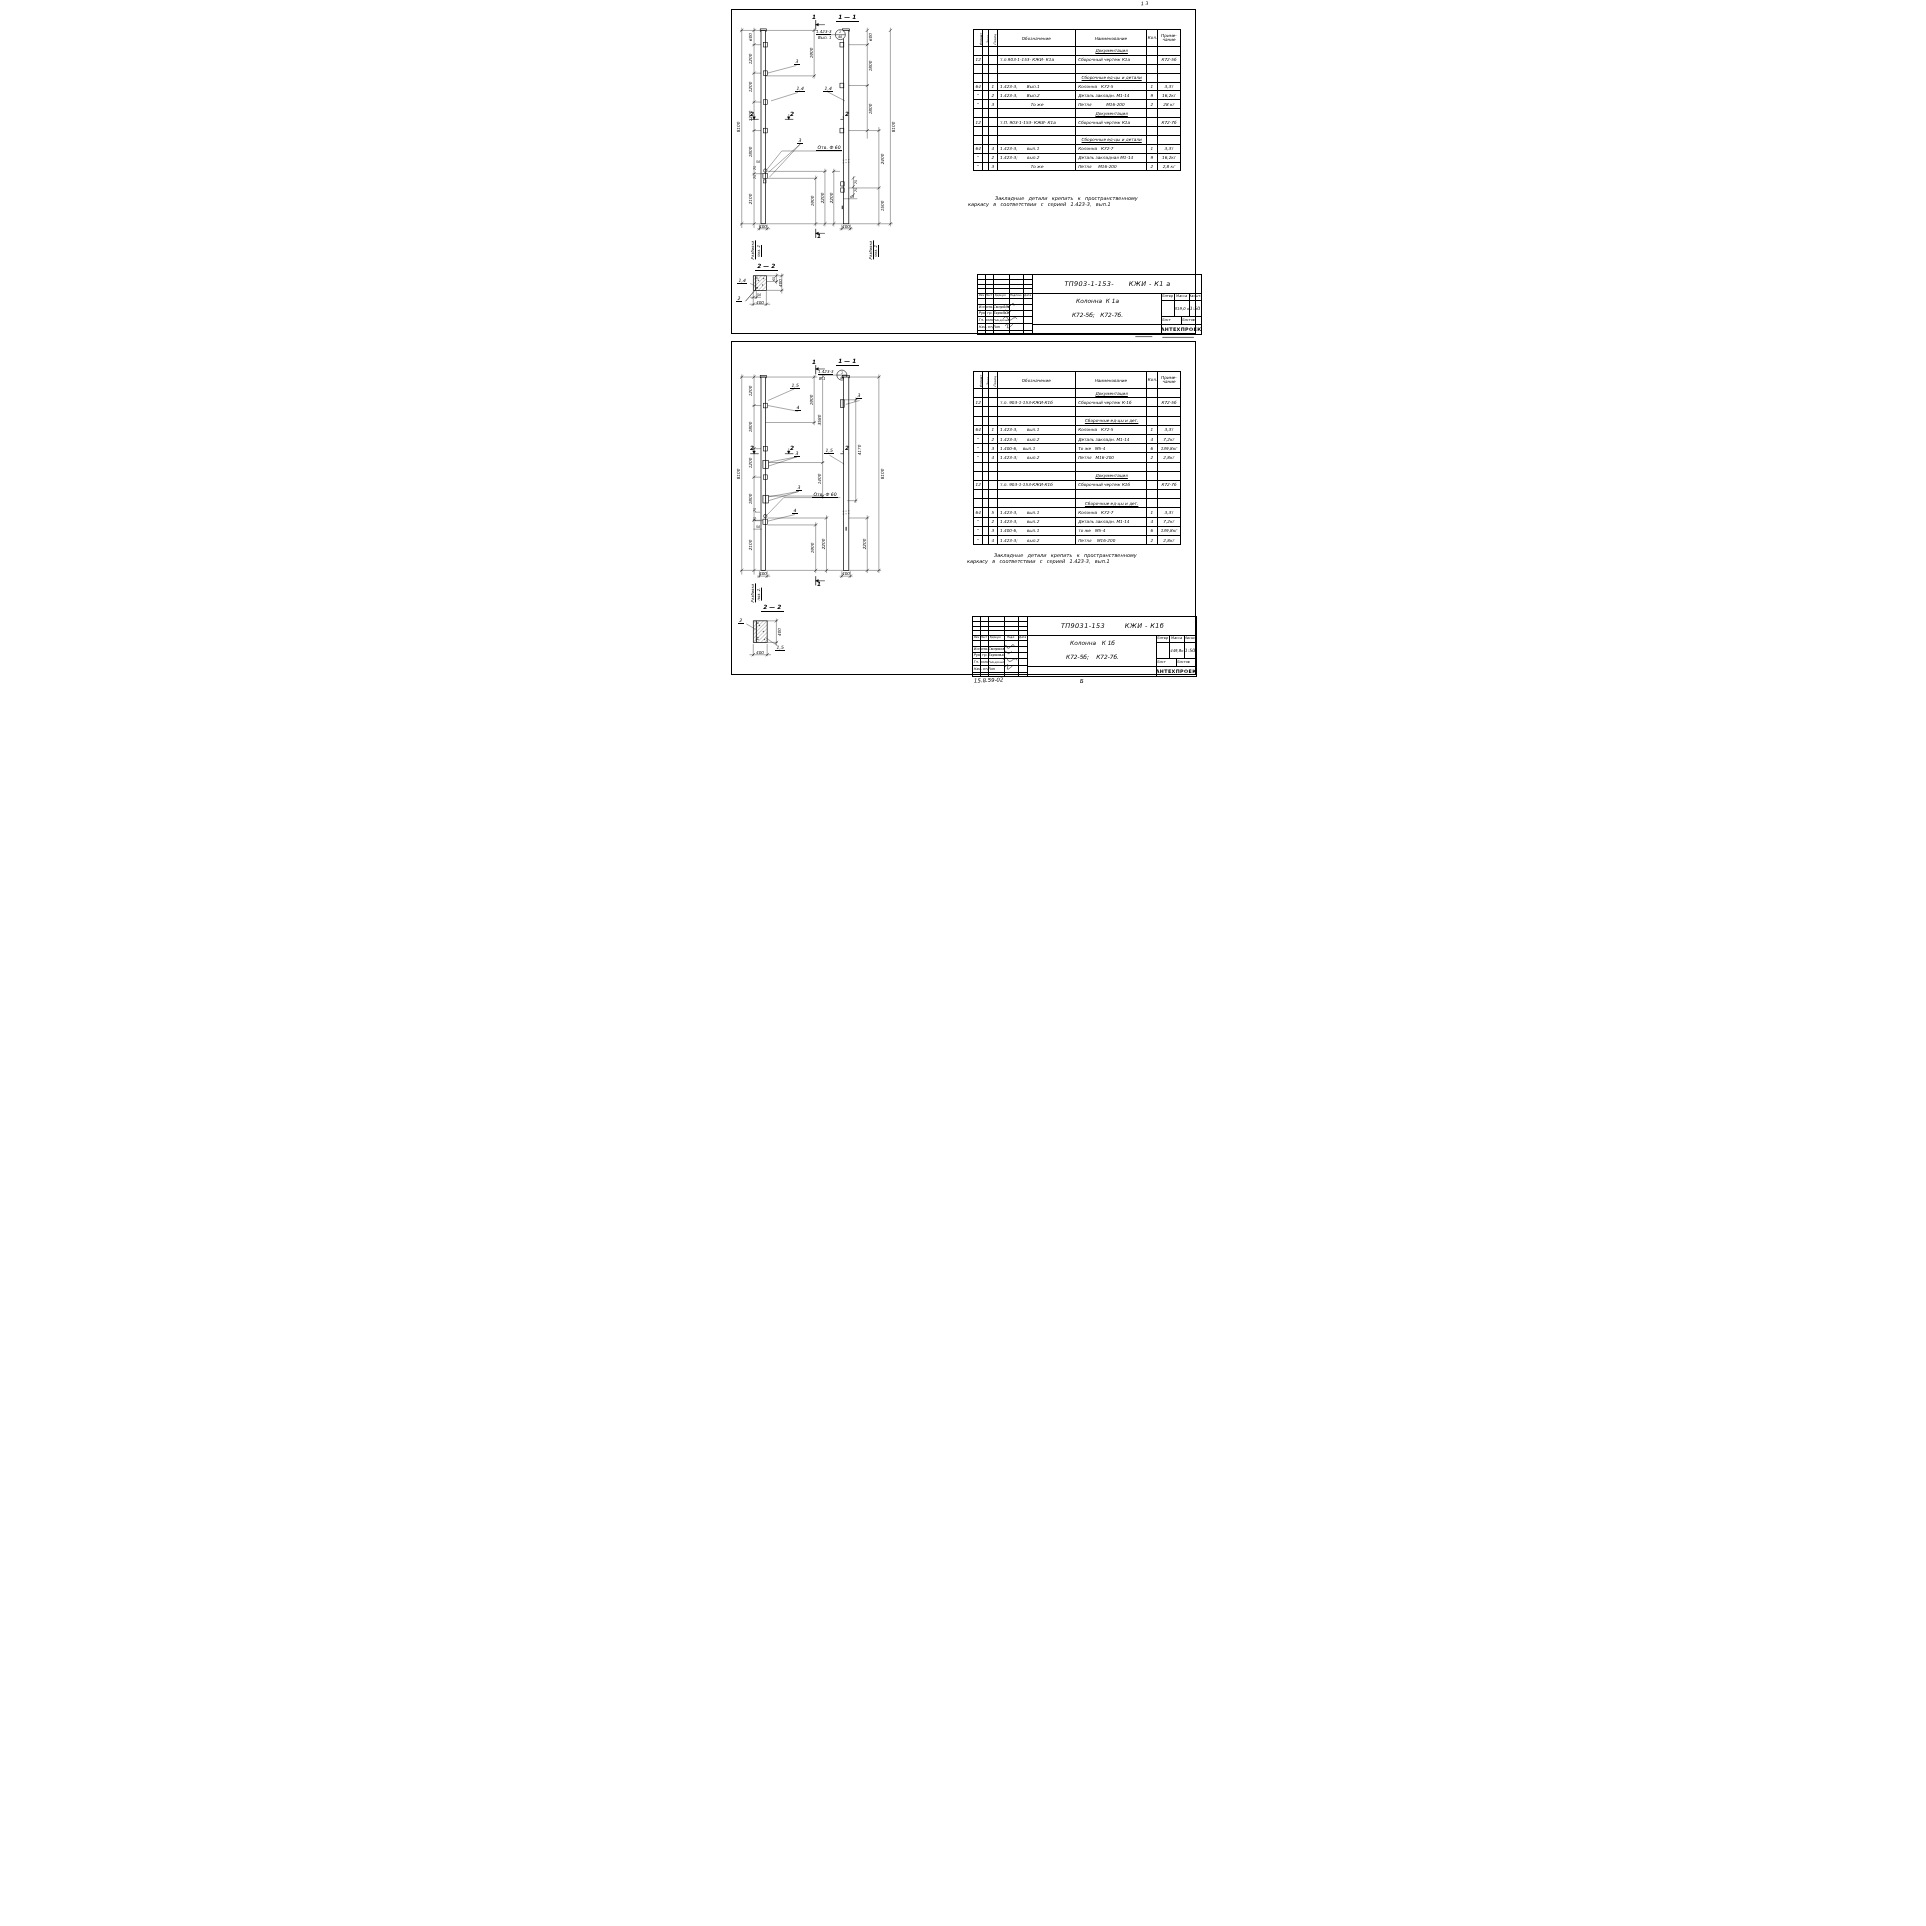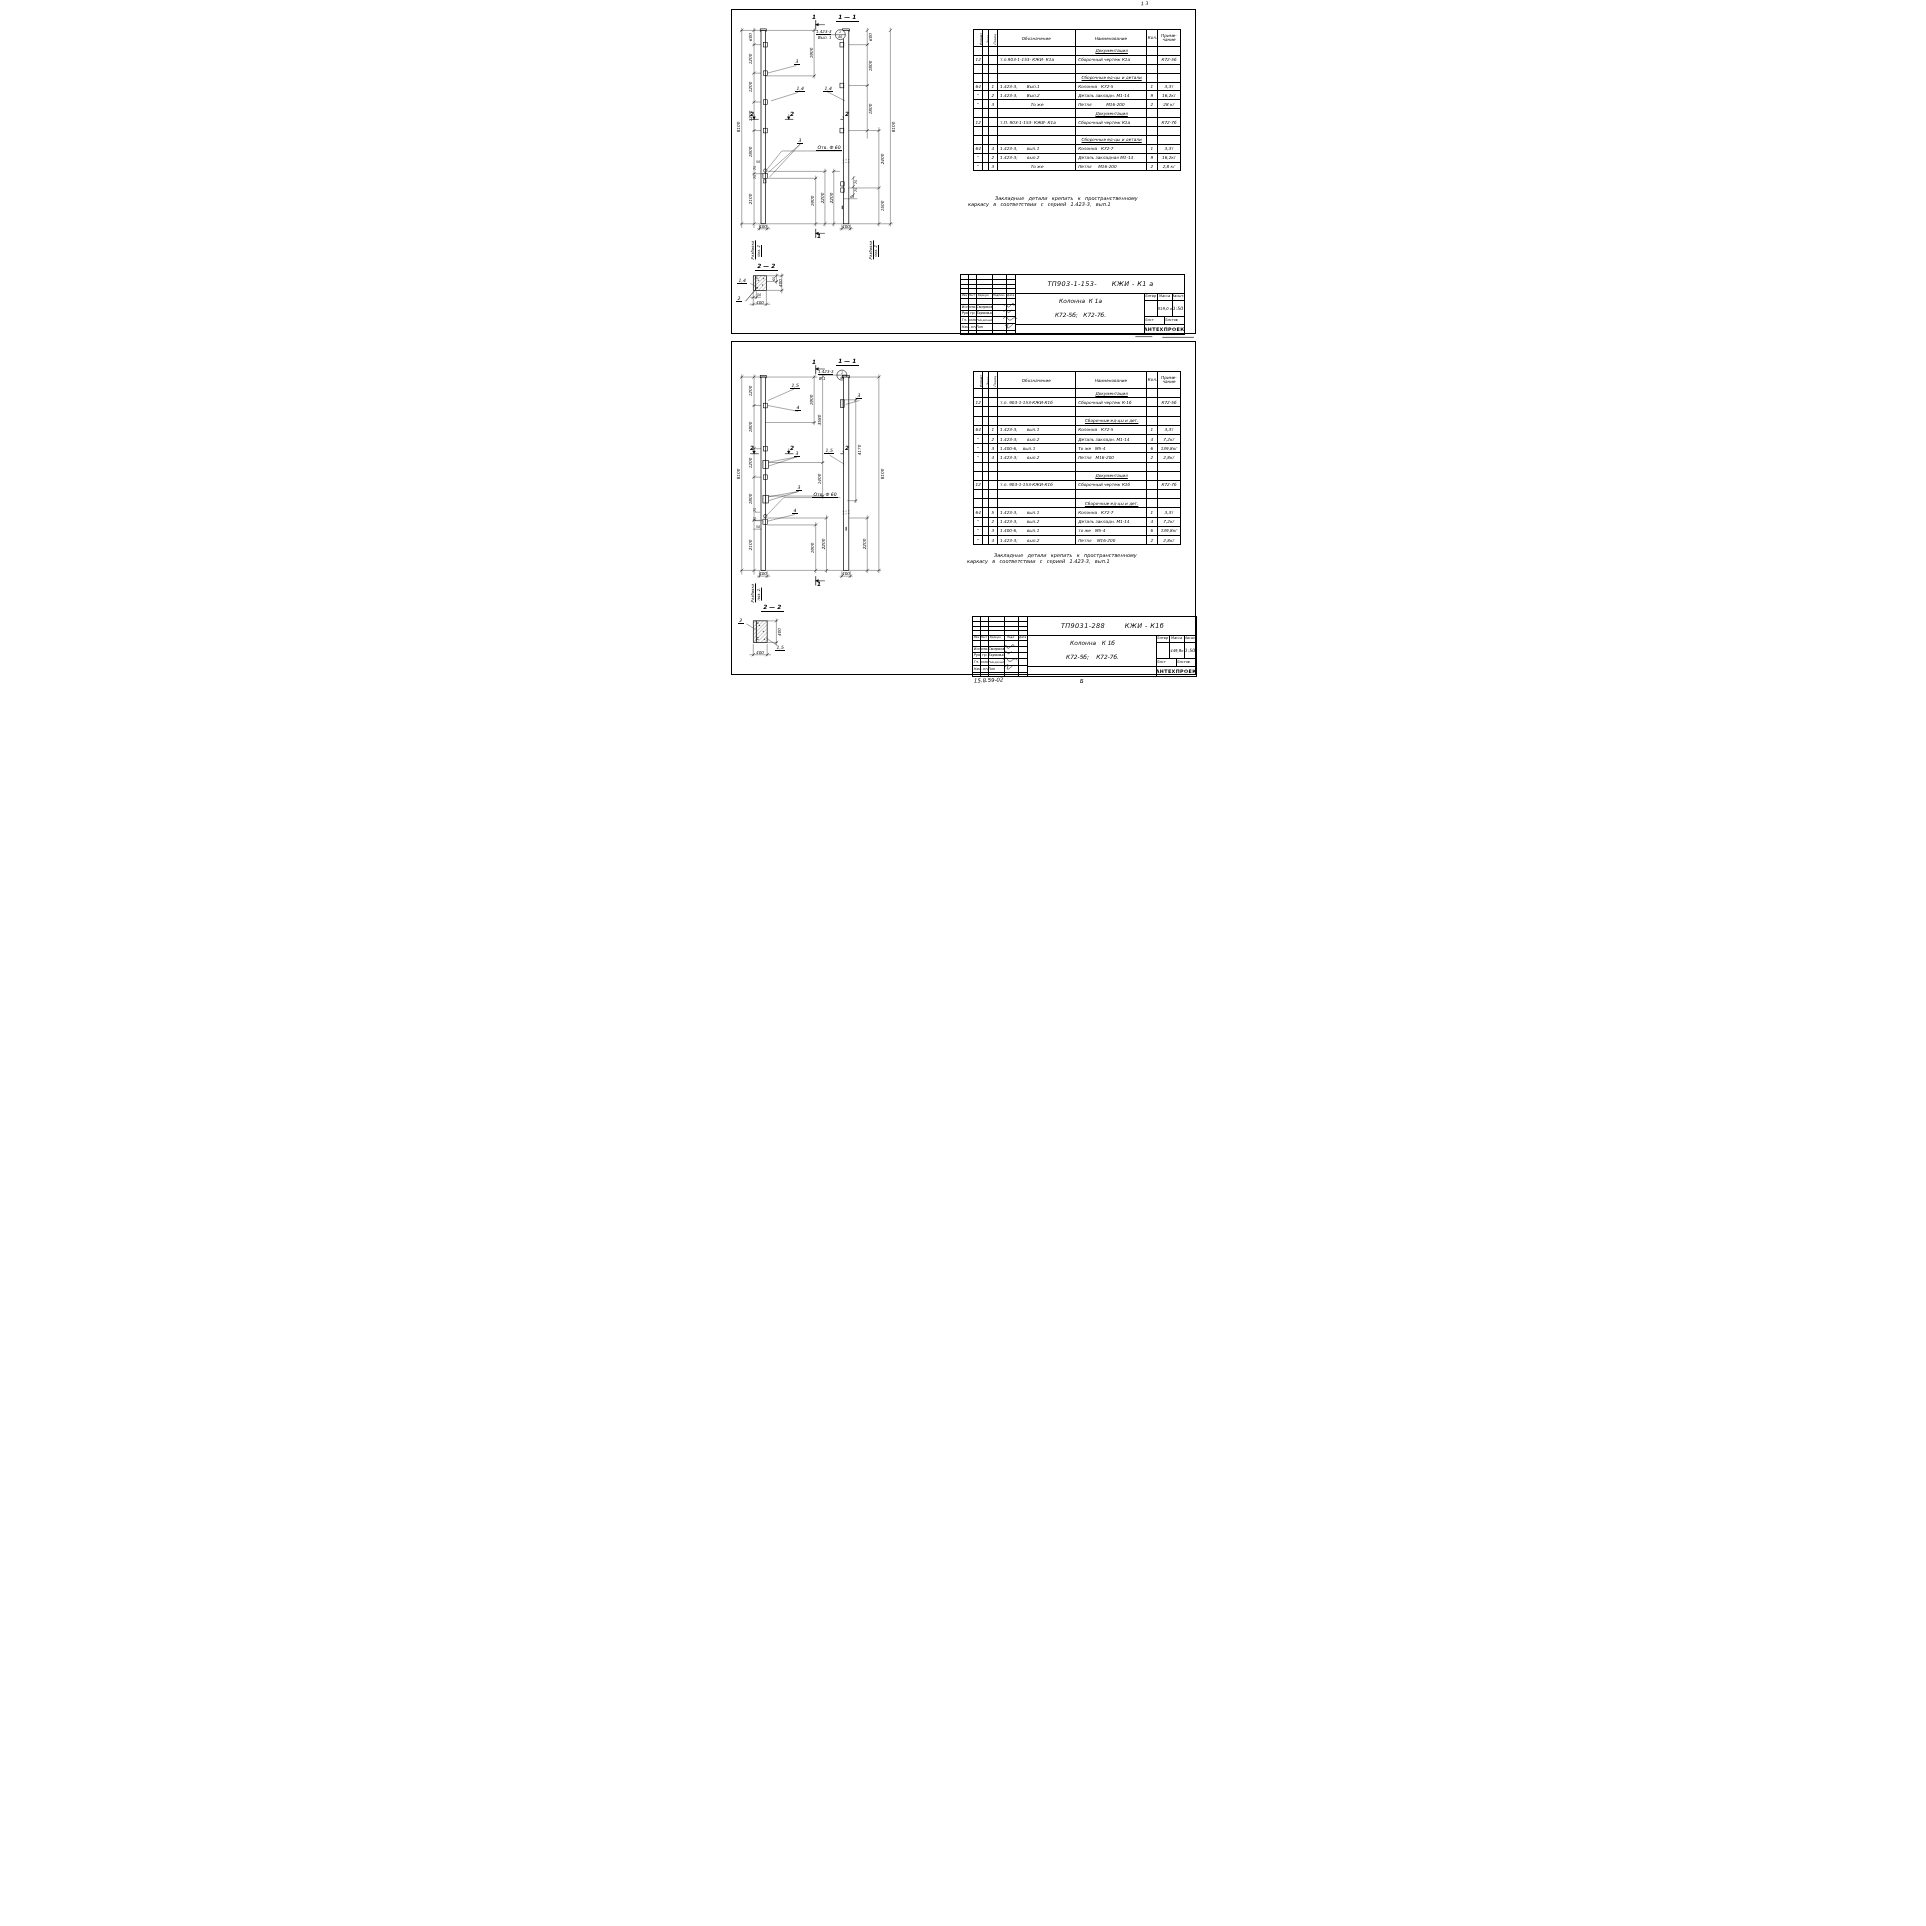--- a/index.html
+++ b/index.html
@@ -586,21 +586,21 @@
           <td></td>
           <td>3</td>
           <td class="ctr">То же</td>
           <td>Петля     М16-200</td>
           <td>2</td>
           <td>2,8 кг</td>
         </tr>
       </tbody>
   </table>
 
-  <div class="tb" style="left:240px;top:274px;">
+  <div class="tb" style="left:257px;top:274px;">
     <div class="ln" style="left:54px;top:0;width:0.8px;height:59px;"></div>
     <div class="ln" style="left:7px;top:0;width:0.6px;height:59px;"></div>
     <div class="ln" style="left:14.6px;top:0;width:0.6px;height:59px;"></div>
     <div class="ln" style="left:31px;top:0;width:0.6px;height:59px;"></div>
     <div class="ln" style="left:45px;top:0;width:0.6px;height:59px;"></div>
     <div class="ln" style="left:0;top:4.2px;width:54px;height:0.6px;"></div>
     <div class="ln" style="left:0;top:8.5px;width:54px;height:0.6px;"></div>
     <div class="ln" style="left:0;top:13px;width:54px;height:0.6px;"></div>
     <div class="ln" style="left:0;top:17.7px;width:223px;height:0.8px;"></div>
     <div class="ln" style="left:0;top:23px;width:54px;height:0.8px;"></div>
@@ -894,21 +894,21 @@
     <div class="ln" style="left:0;top:48px;width:54px;height:0.6px;"></div>
     <div class="ln" style="left:0;top:55px;width:54px;height:0.6px;"></div>
     <div class="ln" style="left:183px;top:17.7px;width:0.8px;height:42px;"></div>
     <div class="ln" style="left:196px;top:17.7px;width:0.6px;height:23px;"></div>
     <div class="ln" style="left:211px;top:17.7px;width:0.6px;height:23px;"></div>
     <div class="ln" style="left:183px;top:25px;width:40px;height:0.6px;"></div>
     <div class="ln" style="left:183px;top:41px;width:40px;height:0.6px;"></div>
     <div class="ln" style="left:203px;top:41px;width:0.6px;height:7.7px;"></div>
     <div class="ln" style="left:54px;top:49px;width:169px;height:0.8px;"></div>
 
-    <div class="cell doc" style="left:58px;top:1.5px;width:163px;height:14.6px;">ТП9031-288        КЖИ - К1б</div>
+    <div class="cell doc" style="left:58px;top:1.5px;width:163px;height:14.6px;">ТП9031-153        КЖИ - К1б</div>
     <div class="cell nm" style="left:58px;top:21.6px;width:123px;height:9.2px;">Колонна   К 1б</div>
     <div class="cell nm" style="left:58px;top:35px;width:123px;height:9.2px;">К72-5б;    К72-7б.</div>
     <div class="cell h7" style="left:0;top:17.7px;width:7px;height:5.4px;">Изм</div>
     <div class="cell h7" style="left:7px;top:17.7px;width:7.7px;height:5.4px;">Лист</div>
     <div class="cell h7" style="left:14.6px;top:17.7px;width:16px;height:5.4px;">Nдокум.</div>
     <div class="cell h7" style="left:31px;top:17.7px;width:14px;height:5.4px;">Подл.</div>
     <div class="cell h7" style="left:45px;top:17.7px;width:9.2px;height:5.4px;">Дата</div>
     <div class="cell h9 left" style="left:0;top:28.5px;width:14.6px;height:6.2px;">Исполн.</div>
     <div class="cell h9 left" style="left:14.6px;top:28.5px;width:16px;height:6.2px;">Смирнова</div>
     <div class="cell h9 left" style="left:0;top:35px;width:14.6px;height:6.2px;">Рук. гр.</div>

